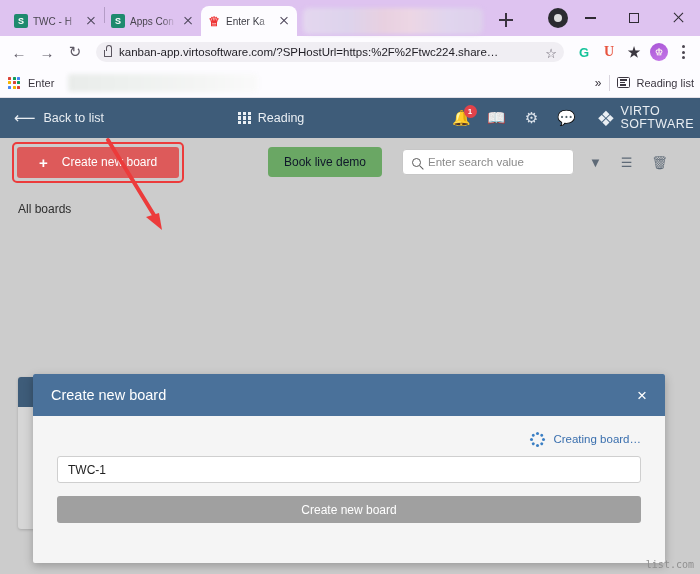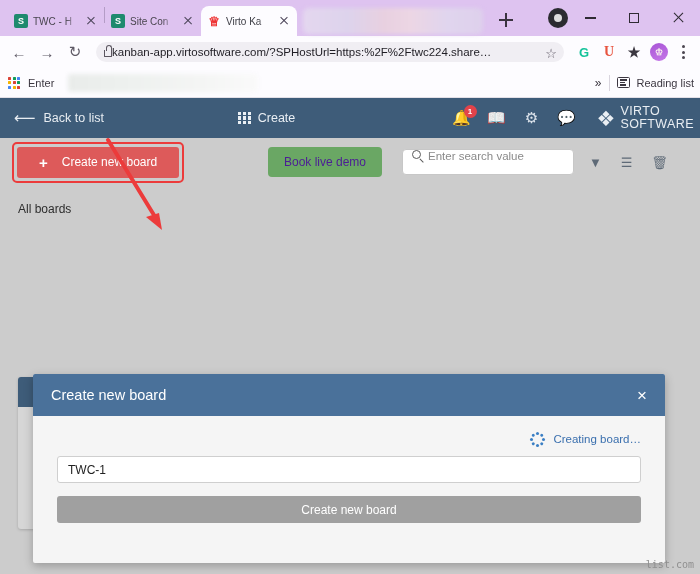--- a/index.html
+++ b/index.html
@@ -93,21 +93,21 @@
     height: 32px; background: #fdfcff;
     display: flex; align-items: center; padding: 0 6px; gap: 2px;
   }
   .navbtn {
     width: 26px; height: 26px; display: flex; align-items: center;
     justify-content: center; color: #5f5a66; font-size: 15px;
     border-radius: 50%;
   }
   .omnibox {
     flex: 1; height: 20px; background: #f0eef3; border-radius: 12px;
-    display: flex; align-items: center; padding: 0 8px; 
+    display: flex; align-items: center; padding: 0 8px; gap: 7px;
     margin: 16px 6px; position: relative;
   }
   .lock {
     width: 8px; height: 7px; border: 1.2px solid #5a555f; border-top: none;
     border-radius: 0 0 1px 1px; position: relative; margin-top: 3px;
   }
   .lock::before {
     content: ""; position: absolute; left: 1px; top: -5px;
     width: 4px; height: 5px; border: 1.2px solid #5a555f;
     border-bottom: none; border-radius: 3px 3px 0 0;
@@ -205,28 +205,28 @@
     display: inline-flex;
   }
   .cnb {
     background: #dd5a5a; color: #fff; font-size: 12px;
     border-radius: 3px; padding: 7px 22px; display: flex;
     align-items: center; gap: 14px; border: none;
     font-family: "Liberation Sans", sans-serif;
   }
   .cnb .plus { font-size: 15px; font-weight: bold; }
   .demo-btn {
-    position: absolute; left: 268px; background: #6aa764; color: #4c1d95;
+    position: absolute; left: 268px; background: #6aa764; color: #0f172a;
     font-size: 12px; border: none; border-radius: 4px; padding: 8px 16px;
     font-family: "Liberation Sans", sans-serif;
   }
   .search {
     position: absolute; left: 402px; width: 172px; height: 26px;
     background: #fff; border: 1px solid #c7c7c7; border-radius: 4px;
-    display: flex; align-items: flex-start; gap: 7px; padding: 0 9px;
+    display: flex; align-items: center; gap: 7px; padding: 0 9px;
   }
   .mag { width: 9px; height: 9px; border: 1.3px solid #5a5a5a;
          border-radius: 50%; position: relative; }
   .mag::after { content: ""; position: absolute; right: -4px; bottom: -3px;
                 width: 5px; height: 1.3px; background: #5a5a5a;
                 transform: rotate(45deg); }
   .search-ph { font-size: 11.5px; color: #8a8a8a; }
   .tb-icons { position: absolute; right: 32px; display: flex;
               align-items: center; gap: 19px; }
   .tbi { color: #5e6a77; font-size: 13px; }
@@ -299,27 +299,27 @@
     <div class="tab inactive">
       <span class="favicon sp">S</span>
       <span class="tab-title fade">TWC - H</span>
       <span class="tab-close"></span>
     </div>
 
     <div class="tab-sep"></div>
 
     <div class="tab inactive">
       <span class="favicon sp">S</span>
-      <span class="tab-title fade">Site Con</span>
+      <span class="tab-title fade">Apps Con</span>
       <span class="tab-close"></span>
     </div>
 
     <div class="tab active">
       <span class="favicon virto">♕</span>
-      <span class="tab-title fade">Virto Ka</span>
+      <span class="tab-title fade">Enter Ka</span>
       <span class="tab-close"></span>
     </div>
 
     <div class="blurtab"></div>
 
     <div class="newtab"></div>
 
     <div class="profilebtn">
       <span class="p"></span>
     </div>
@@ -403,21 +403,21 @@
           <i></i>
             <i></i>
             <i></i>
             <i></i>
             <i></i>
             <i></i>
             <i></i>
             <i></i>
             <i></i>
         </span>
-        <span>Create</span>
+        <span>Reading</span>
       </div>
 
       <div class="hdr-right">
         <div class="hicon">🔔
           <span class="badge">1</span>
         </div>
         <div class="hicon">📖</div>
         <div class="hicon">⚙</div>
         <div class="hicon">💬</div>
         <div class="logo">

